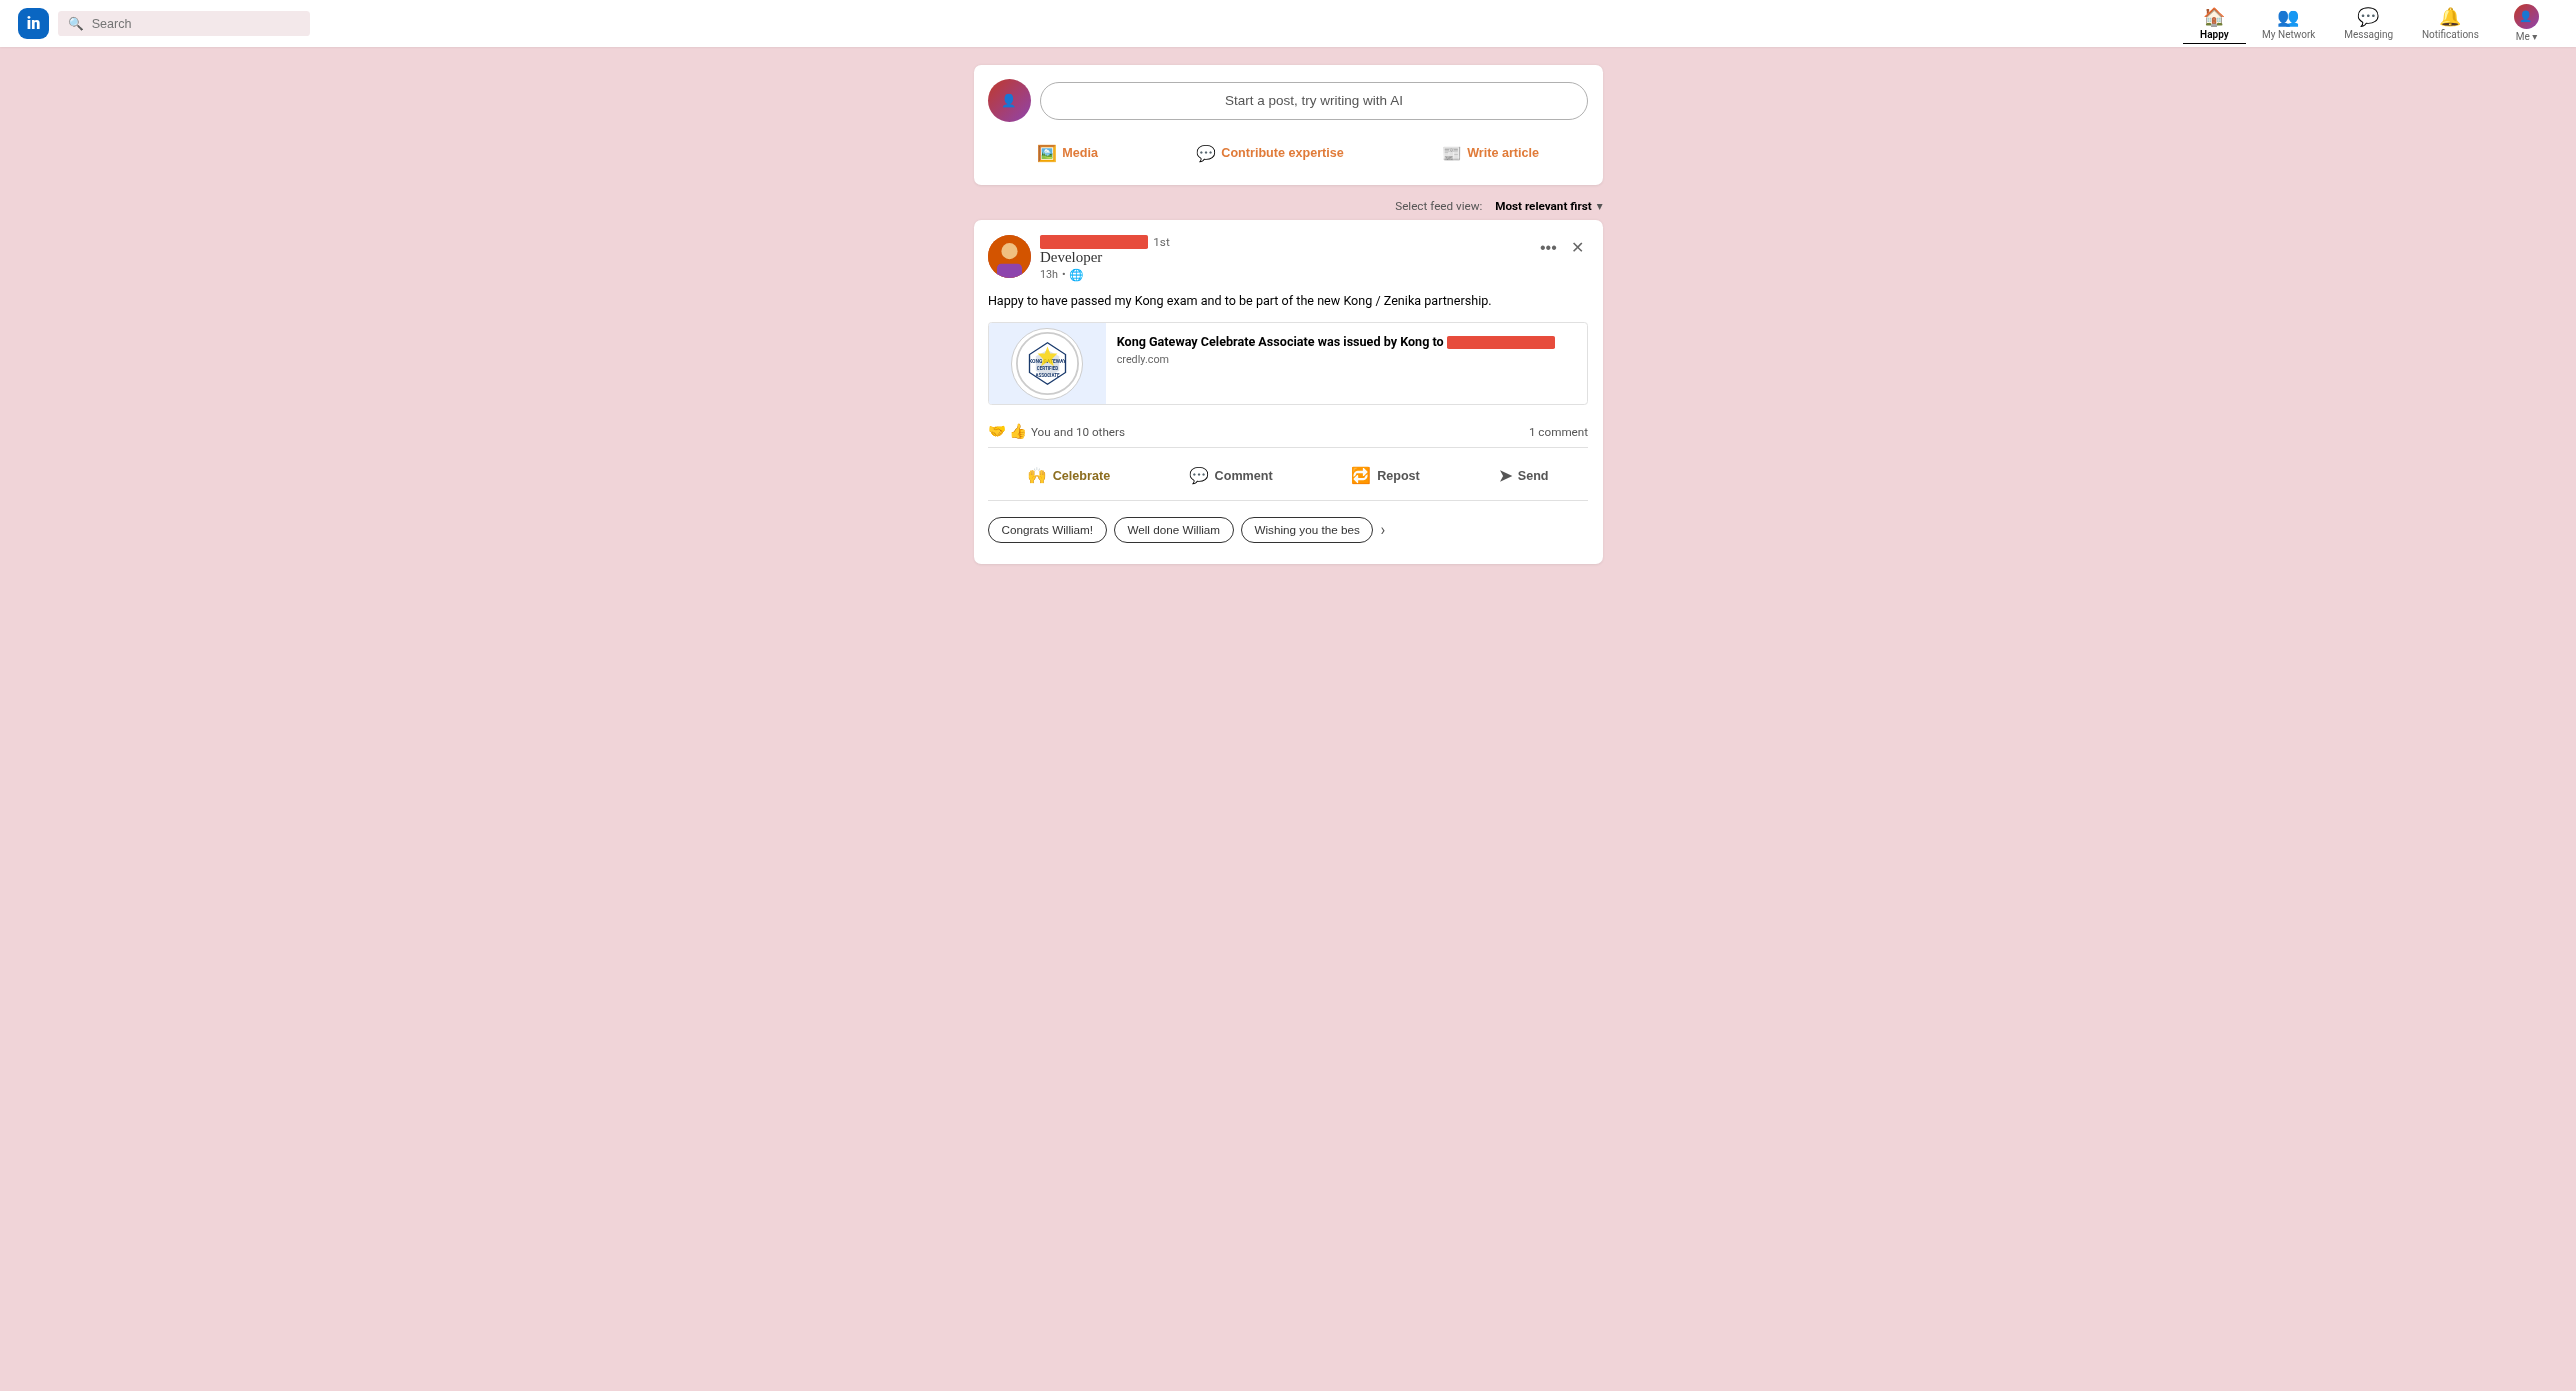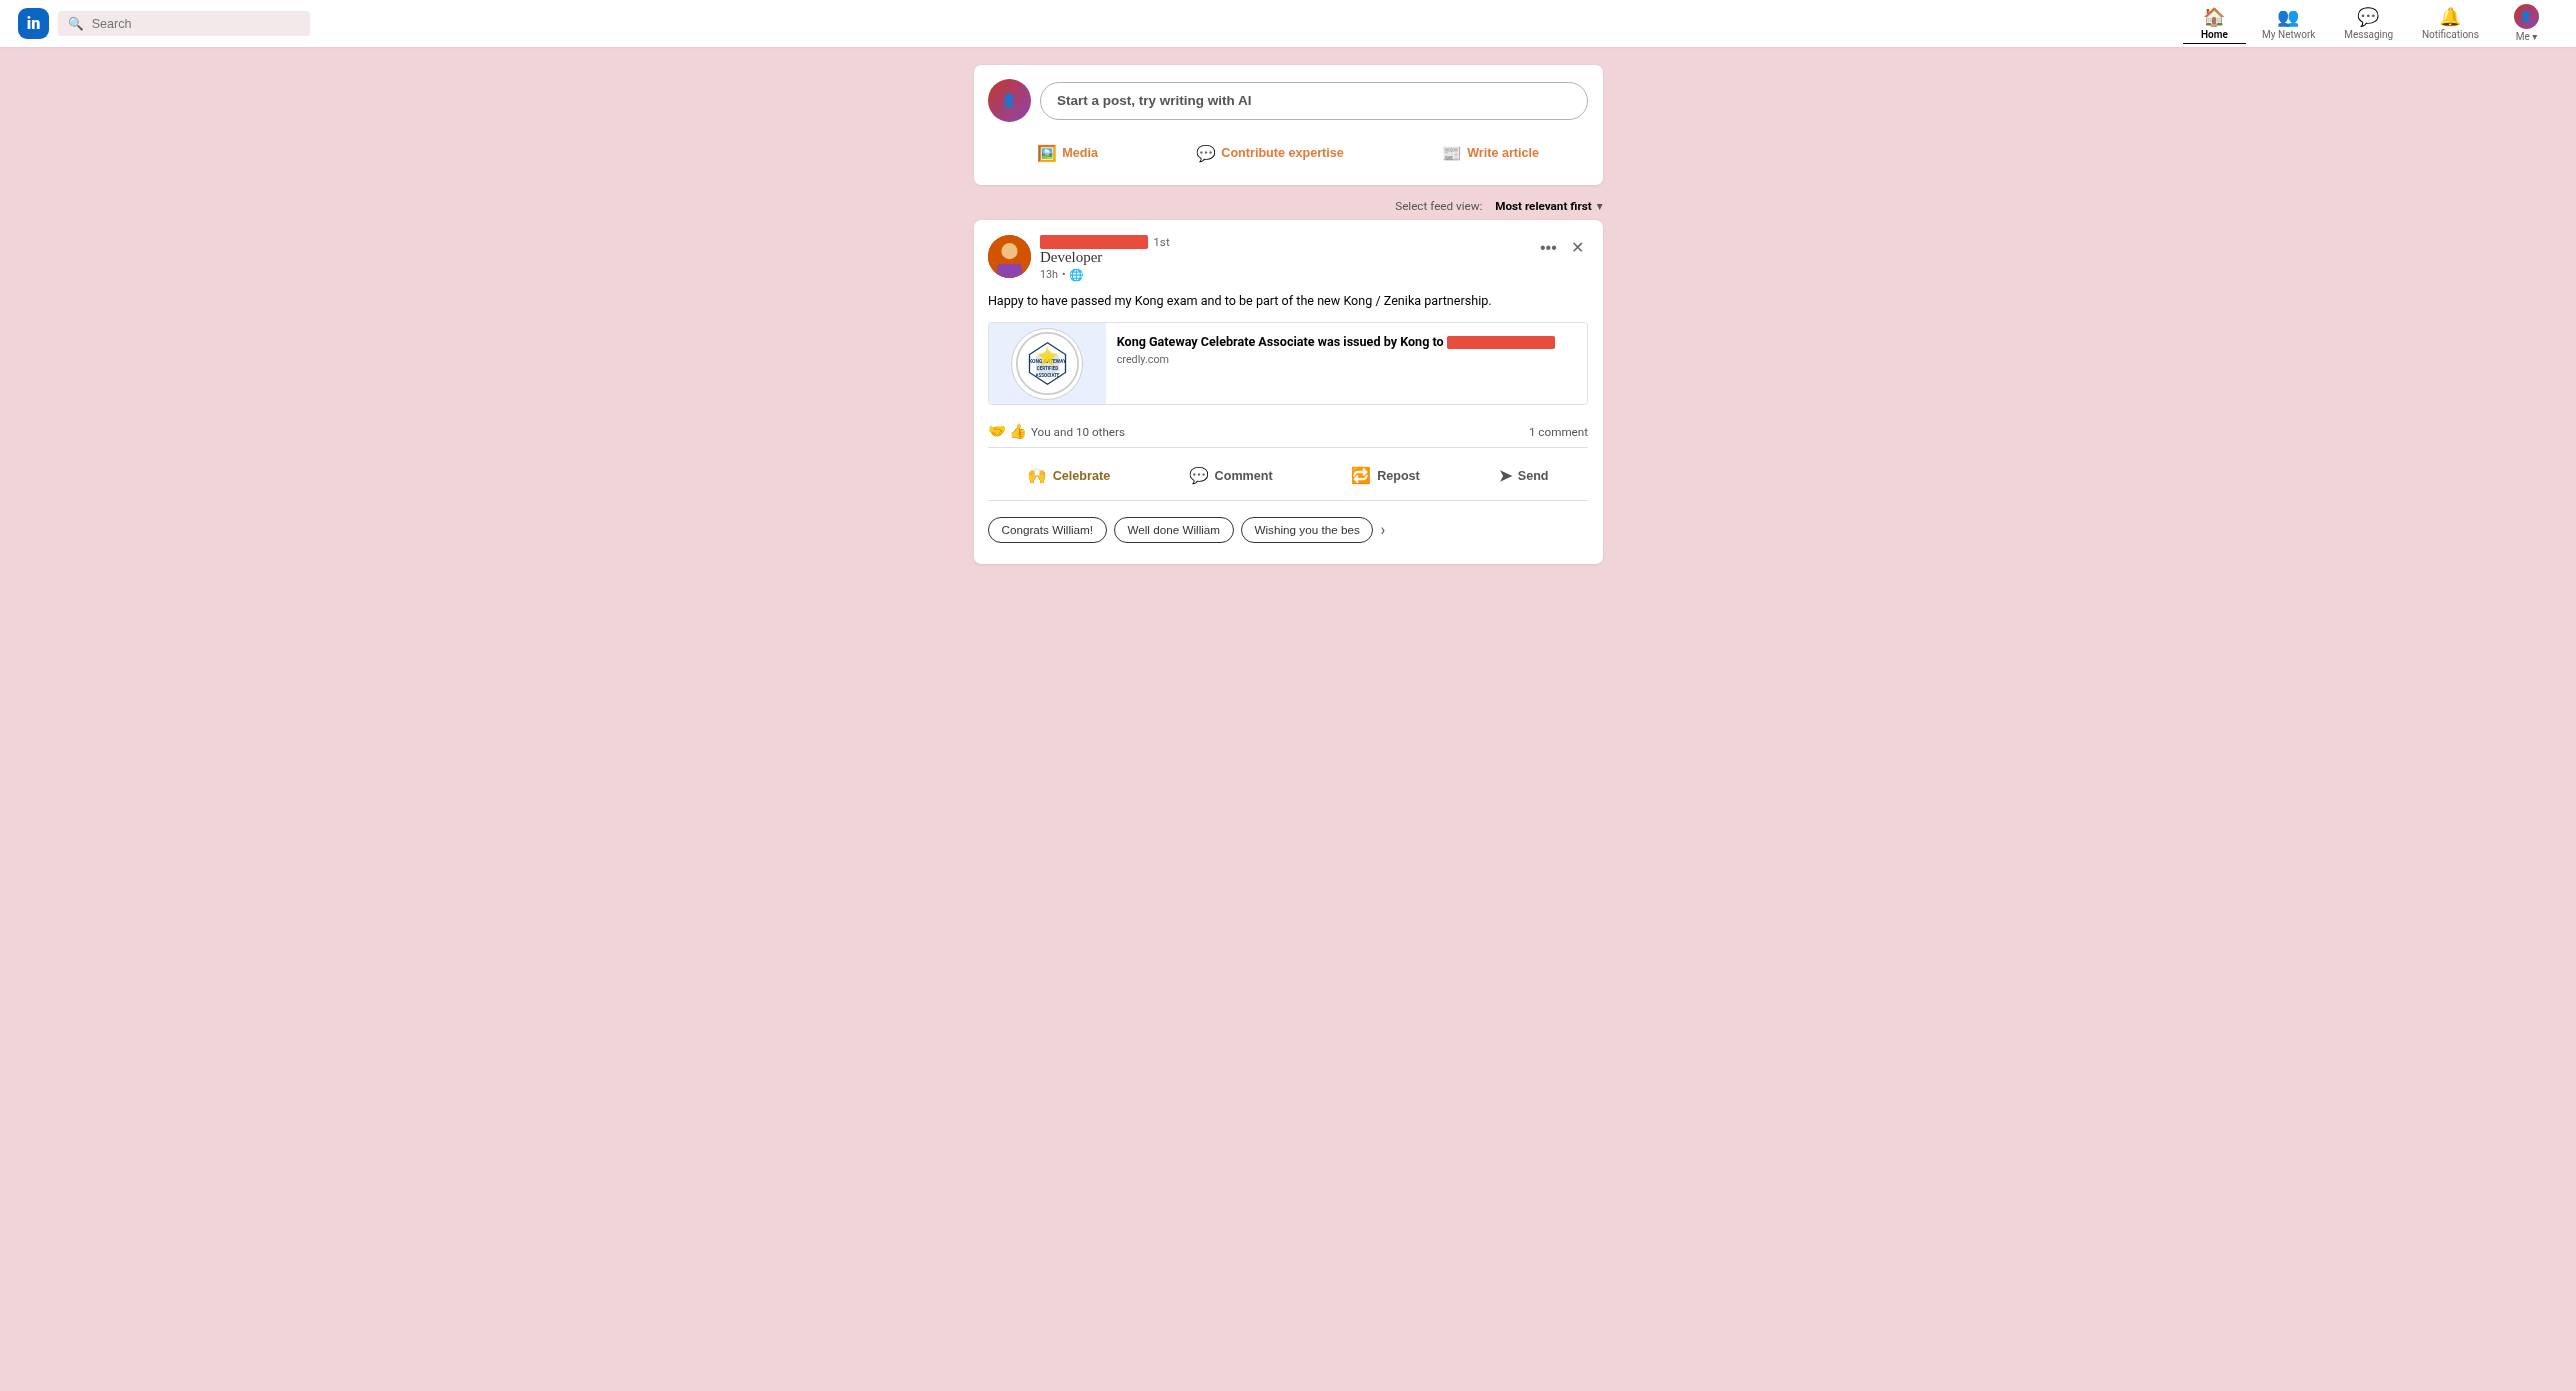--- a/index.html
+++ b/index.html
@@ -147,22 +147,22 @@
     }
     .post-input-btn {
       flex: 1;
       border: 1.3px solid #b0b0b0;
       border-radius: 21.6px;
       padding: 10.8px 16px;
       font-size: 13.5px;
       color: #555;
       cursor: pointer;
       background: #fff;
-      text-align: left;
-      font-weight: 700;
+      text-align: center;
+      font-weight: 400;
     }
 
     .post-actions {
       display: flex;
       align-items: center;
       justify-content: space-around;
       padding-top: 3.6px;
     }
     .post-action-btn {
       display: flex;
@@ -467,21 +467,21 @@
     </div>
     <div class="search-bar">
       <span class="search-icon-svg">🔍</span>
       <input type="text" placeholder="Search" style="">
     </div>
   </div>
   <div class="navbar-right">
 
     <div class="nav-item active">
       <span class="nav-icon">🏠</span>
-      <span class="nav-label">Home</span>
+      <span class="nav-label">Happy</span>
     </div>
 
     <div class="nav-item">
       <span class="nav-icon">👥</span>
       <span class="nav-label">My Network</span>
     </div>
 
     <div class="nav-item">
       <span class="nav-icon">💬</span>
       <span class="nav-label">Messaging</span>

